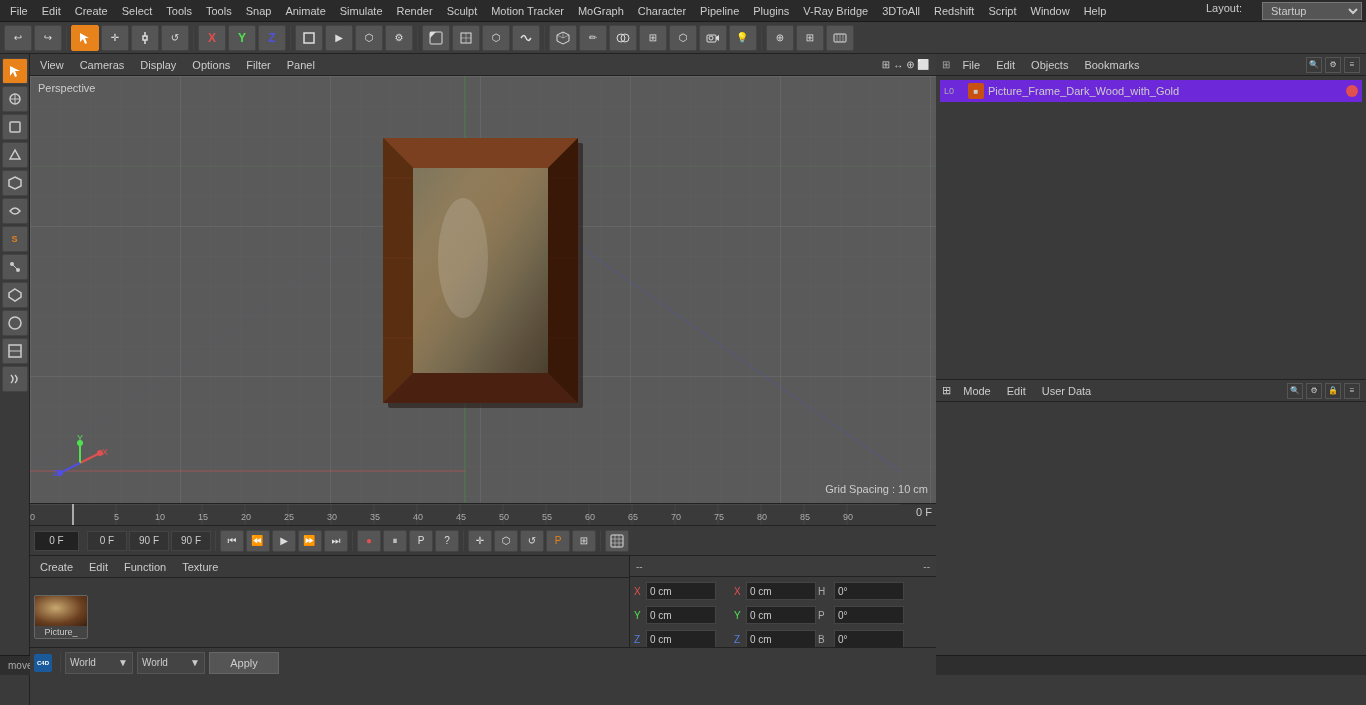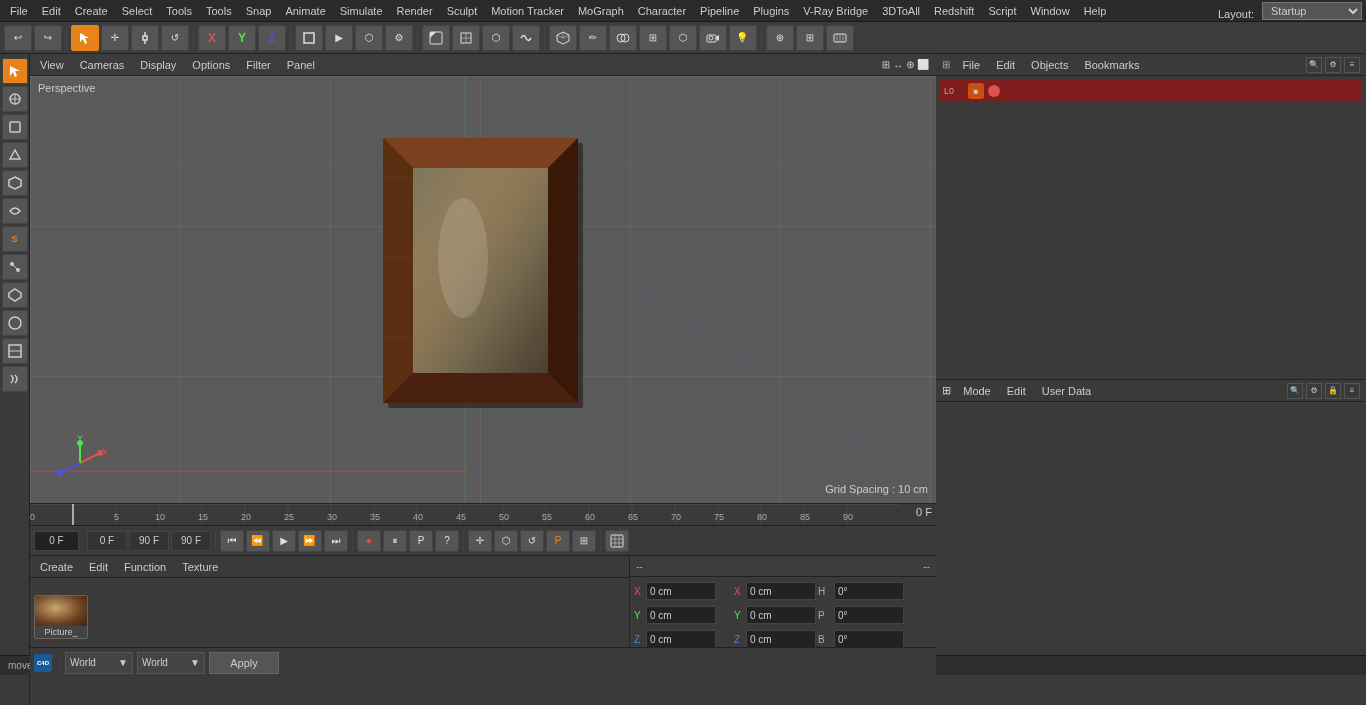--- a/index.html
+++ b/index.html
@@ -1,21 +1,21 @@
 <!DOCTYPE html>
 <html><head>
   <meta charset="utf-8">
   <style>
     * { margin: 0; padding: 0; box-sizing: border-box; }
     body { width: 1366px; height: 705px; overflow: hidden; background: #3a3a3a; font-family: Arial, sans-serif; font-size: 11px; color: #ccc; user-select: none; }
 
     
     #menu-bar { display: flex; align-items: center; height: 22px; background: #2a2a2a; border-bottom: 1px solid #1a1a1a; padding: 0 4px; gap: 2px; }
     .menu-item { padding: 2px 6px; cursor: pointer; font-size: 11px; color: #ccc; white-space: nowrap; }
-    #layout-selector { margin-left: auto; display: flex; align-items: flex-end; gap: 8px; }
+    #layout-selector { margin-left: auto; display: flex; align-items: flex-start; gap: 20px; }
     #layout-select { background: #555; color: #ccc; border: 1px solid #777; padding: 1px 4px; font-size: 11px; width: 100px; }
 
     
     #toolbar { display: flex; align-items: center; height: 32px; background: #3c3c3c; border-bottom: 1px solid #222; padding: 0 4px; gap: 2px; }
     .toolbar-btn { width: 28px; height: 26px; background: #555; border: 1px solid #444; border-radius: 2px; cursor: pointer; display: flex; align-items: center; justify-content: center; font-size: 10px; color: #ddd; }
     .toolbar-btn.active { background: #e8821a; border-color: #e8821a; }
     .toolbar-sep { width: 1px; height: 24px; background: #444; margin: 0 2px; }
     .toolbar-axis-x { color: #e05050; font-weight: bold; font-size: 12px; }
     .toolbar-axis-y { color: #50e050; font-weight: bold; font-size: 12px; }
     .toolbar-axis-z { color: #5050e0; font-weight: bold; font-size: 12px; }
@@ -595,23 +595,24 @@
           <span class="oh-menu">Edit</span>
           <span class="oh-menu">Objects</span>
           <span class="oh-menu">Bookmarks</span>
           <div class="oh-actions">
             <div style="width:16px;height:16px;background:#3a3a3a;border:1px solid #555;display:flex;align-items:center;justify-content:center;cursor:pointer;font-size:8px;">🔍</div>
             <div style="width:16px;height:16px;background:#3a3a3a;border:1px solid #555;display:flex;align-items:center;justify-content:center;cursor:pointer;font-size:8px;">⚙</div>
             <div style="width:16px;height:16px;background:#3a3a3a;border:1px solid #555;display:flex;align-items:center;justify-content:center;cursor:pointer;font-size:8px;">≡</div>
           </div>
         </div>
         <div id="objects-body">
-          <div class="obj-item" style="background:#7f1d1d;">
+          <div class="obj-item" style="background:#6d28d9;">
             <span style="font-size:9px;color:#aaa;width:20px;">L0</span>
             <div class="obj-item-icon orange">■</div>
+            <span class="obj-item-label">Picture_Frame_Dark_Wood_with_Gold</span>
             <div class="obj-item-dot"></div>
           </div>
         </div>
       </div>
 
       <div id="attrs-panel" style="flex:1;display:flex;flex-direction:column;">
         <div id="attr-header">
           <span class="oh-icon">⊞</span>
           <span class="am">Mode</span>
           <span class="am">Edit</span>

